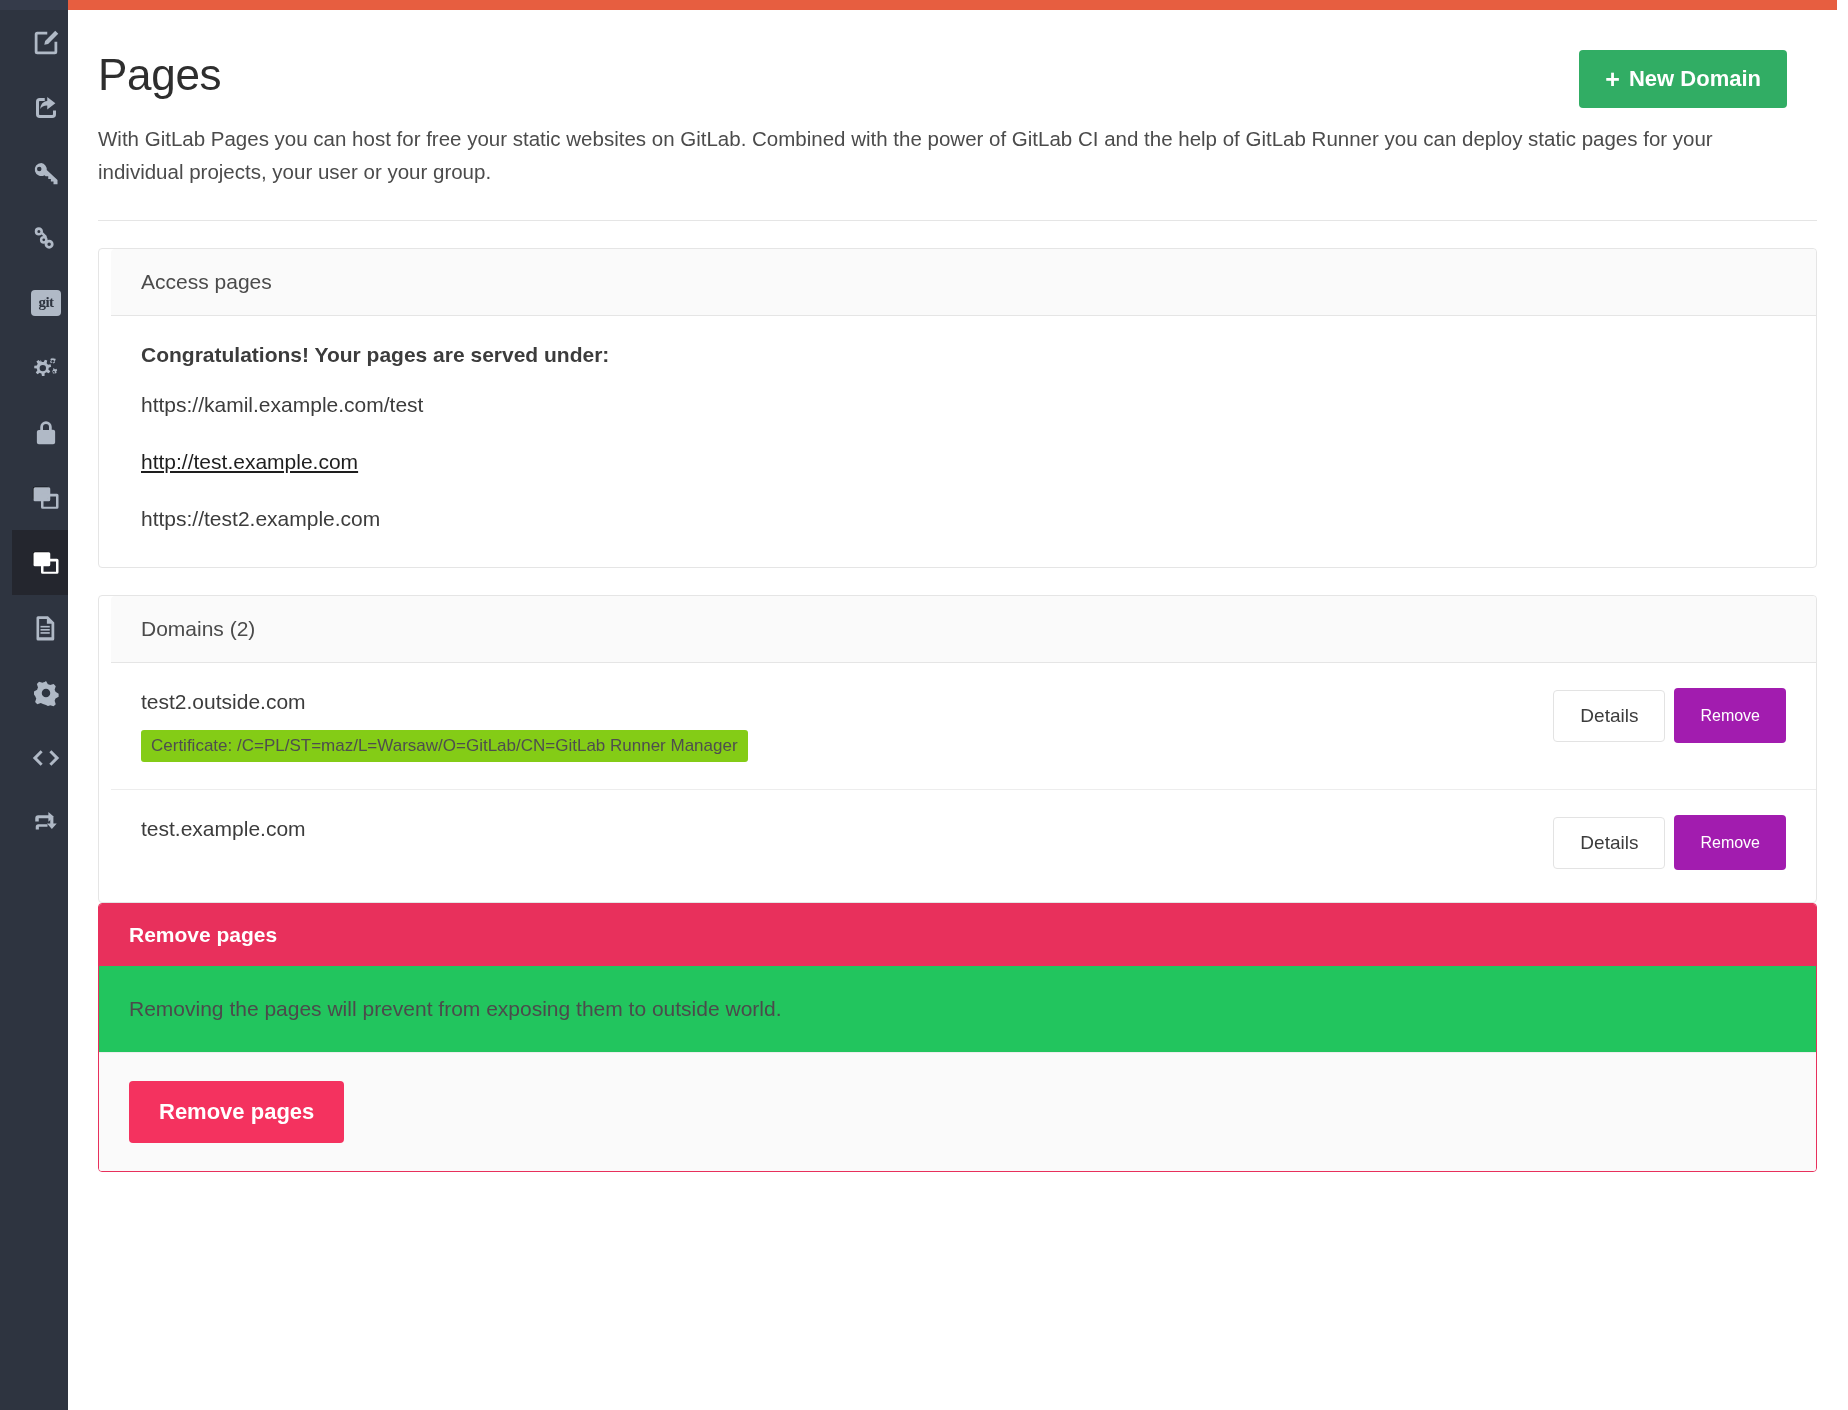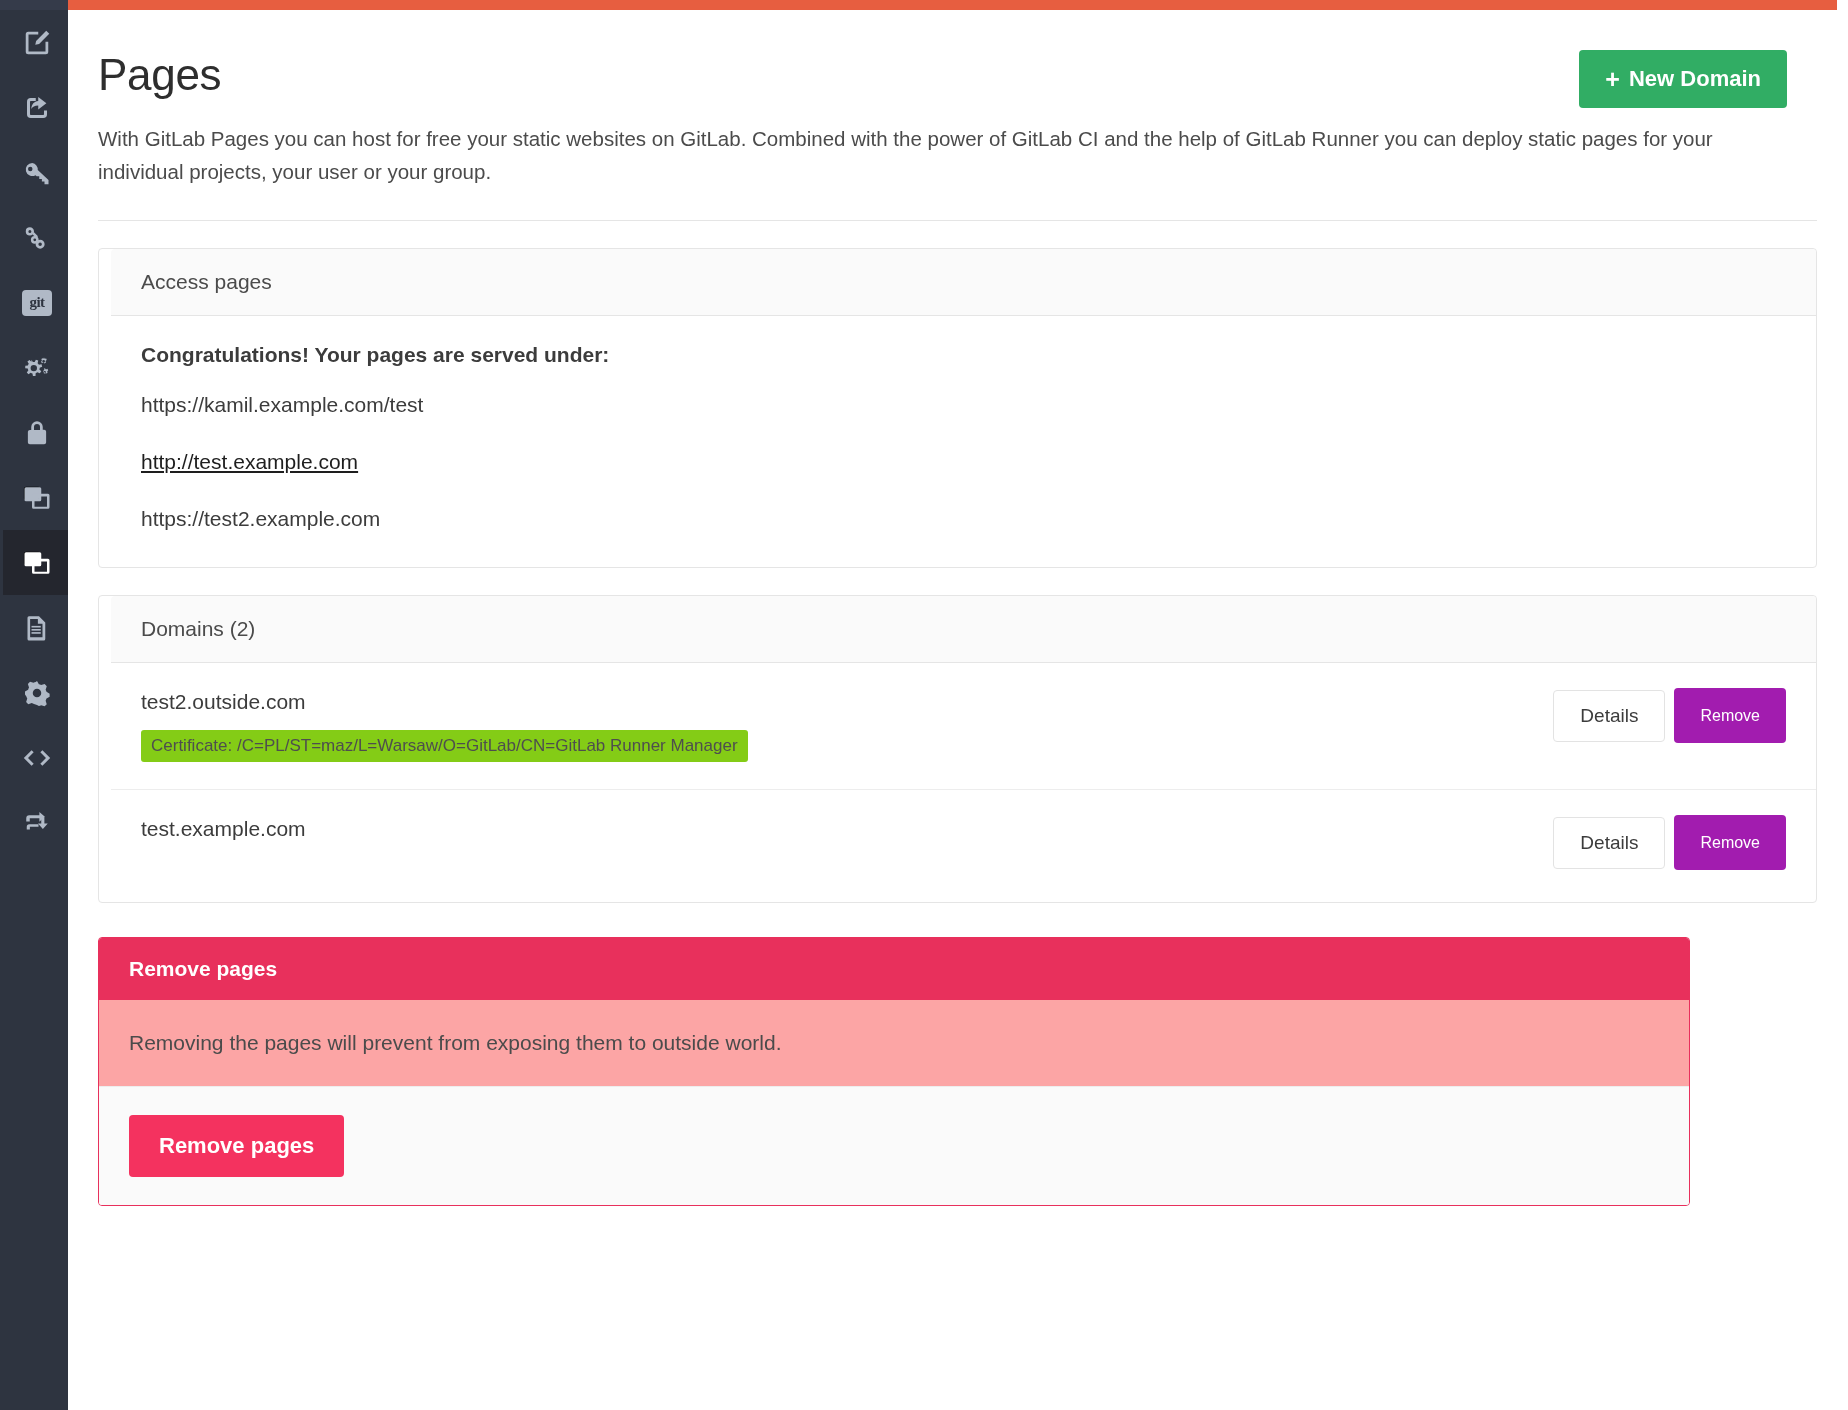--- a/index.html
+++ b/index.html
@@ -17,21 +17,21 @@
   .sidebar {
     position: absolute; left: 0; top: 0;
     width: 68px; height: 1410px;
     background: #2e3440;
   }
   .sidebar-top-strip {
     position: absolute; left: 0; top: 0;
     width: 68px; height: 10px;
     background: #353b4a;
   }
-  .nav-list { position: absolute; top: 10px; left: 3px; width: 68px; }
+  .nav-list { position: absolute; top: 10px; left: 12px; width: 68px; }
   .nav-item {
     position: relative;
     width: 68px; height: 65px;
     display: flex; align-items: center; justify-content: center;
     cursor: pointer;
   }
   .nav-item.active { background: #24262e; }
   .nav-item svg { display: block; }
   .nav-icon-fill { fill: #b0b9c6; }
   .nav-item.active .nav-icon-fill { fill: #ffffff; }
@@ -179,35 +179,34 @@
     color: #fff;
     font-size: 16px;
     font-family: "Liberation Sans", sans-serif;
     padding: 0 26px;
     height: 55px;
     cursor: pointer;
   }
 
   
   .panel-danger {
-    margin-top: 34px;
     border: 1px solid #e8305c;
     border-radius: 4px;
-    width: 1592px;
+    width: 1719px;
     overflow: hidden;
   }
   .danger-head {
     background: #e8305c;
     color: #fff;
     font-size: 21px;
     font-weight: bold;
     padding: 19px 30px;
   }
   .danger-body {
-    background: #fca5a5;
+    background: #22c55e;
     padding: 31px 30px;
     font-size: 21px;
     color: #4b4b4b;
     border-bottom: 1px solid #ededed;
   }
   .danger-foot {
     background: #fafafa;
     padding: 28px 30px;
   }
   .btn-remove-pages {

